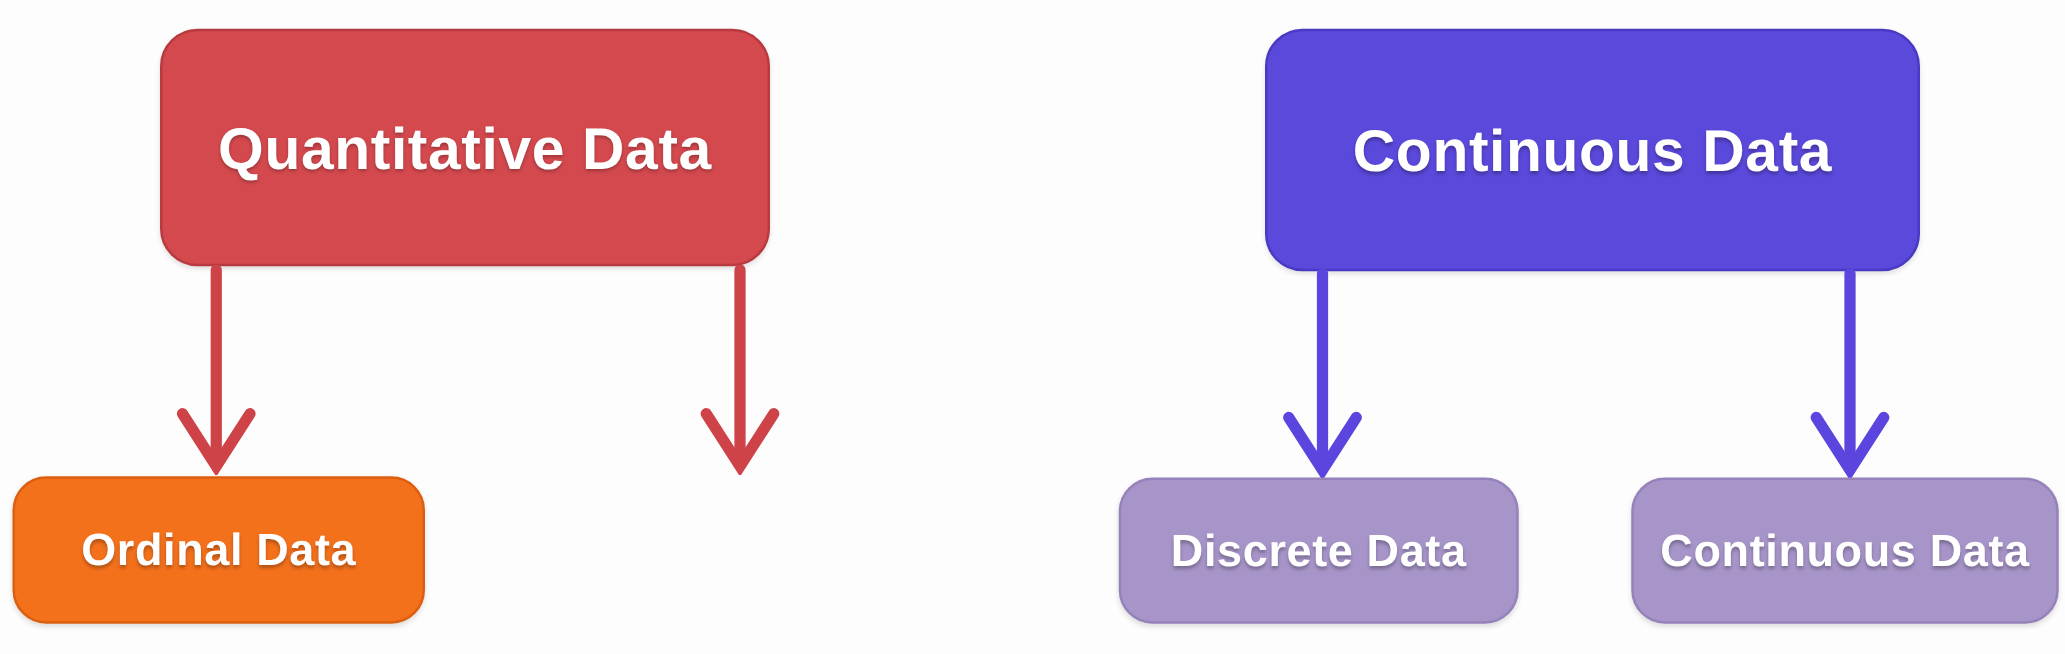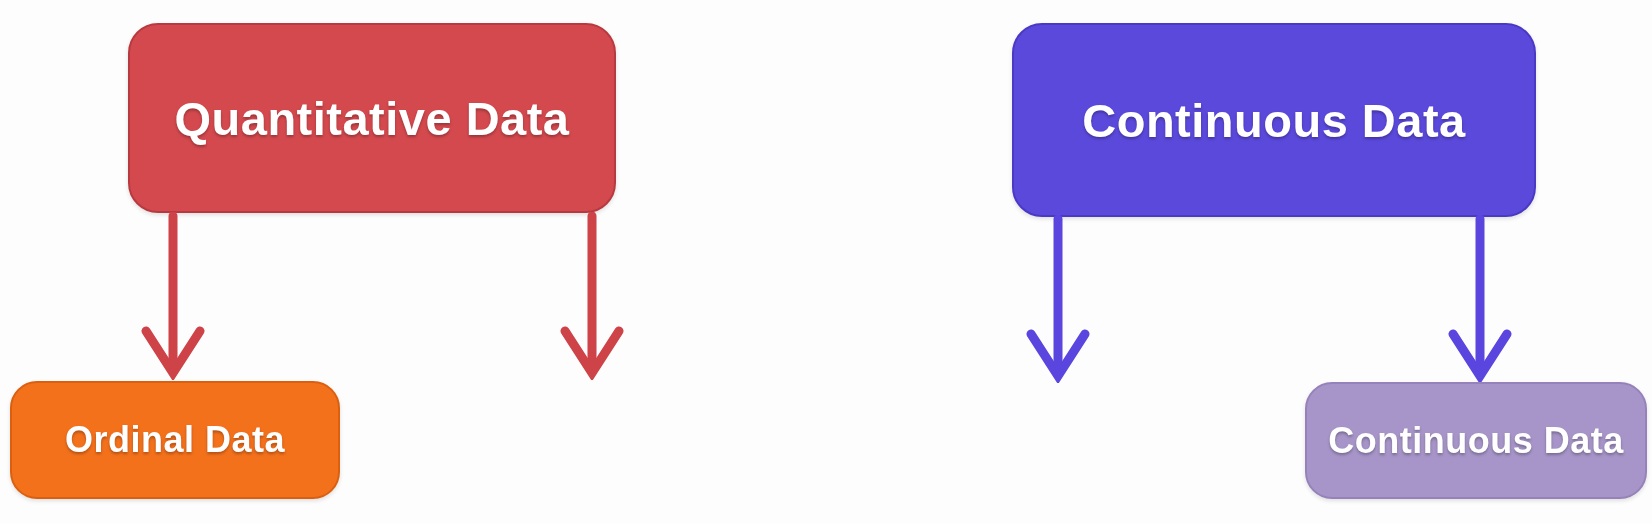--- a/index.html
+++ b/index.html
@@ -94,18 +94,21 @@
       <line x1="40" y1="4" x2="40" y2="157"></line>
       <path d="M13 119 L40 161 L67 119"></path>
     </g>
   </svg>
 
   <div class="node child" id="node-ordinal" style="background-color: rgb(244, 113, 28); border-color: rgb(220, 95, 16);">
     <span>Ordinal Data</span>
   </div>
 
 
+  <div class="node child" id="node-discrete" style="background-color: rgb(167, 149, 201); border-color: rgb(150, 130, 186);">
+    <span>Discrete Data</span>
+  </div>
 
   <div class="node child" id="node-continuous" style="background-color: rgb(167, 149, 201); border-color: rgb(150, 130, 186);">
     <span>Continuous Data</span>
   </div>
 
 </div>
 
 </body></html>

